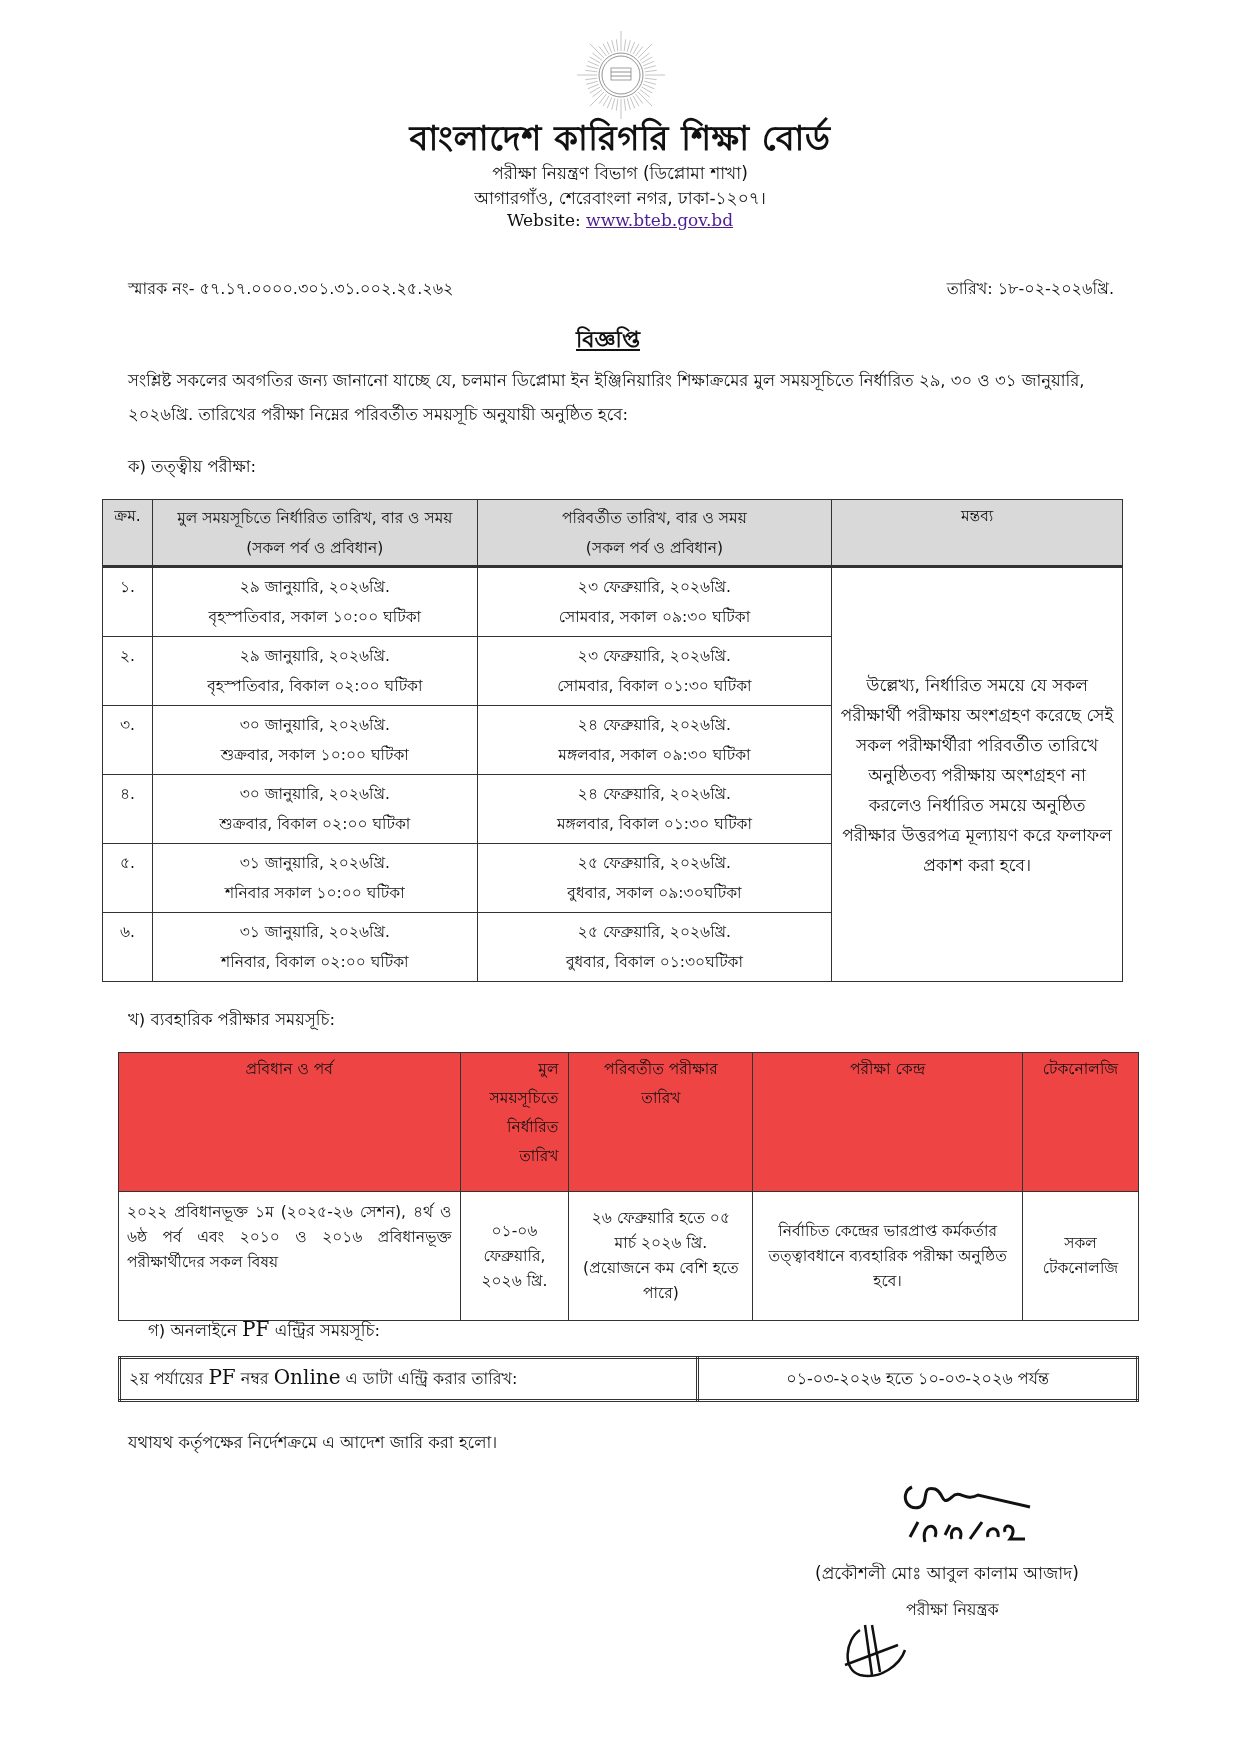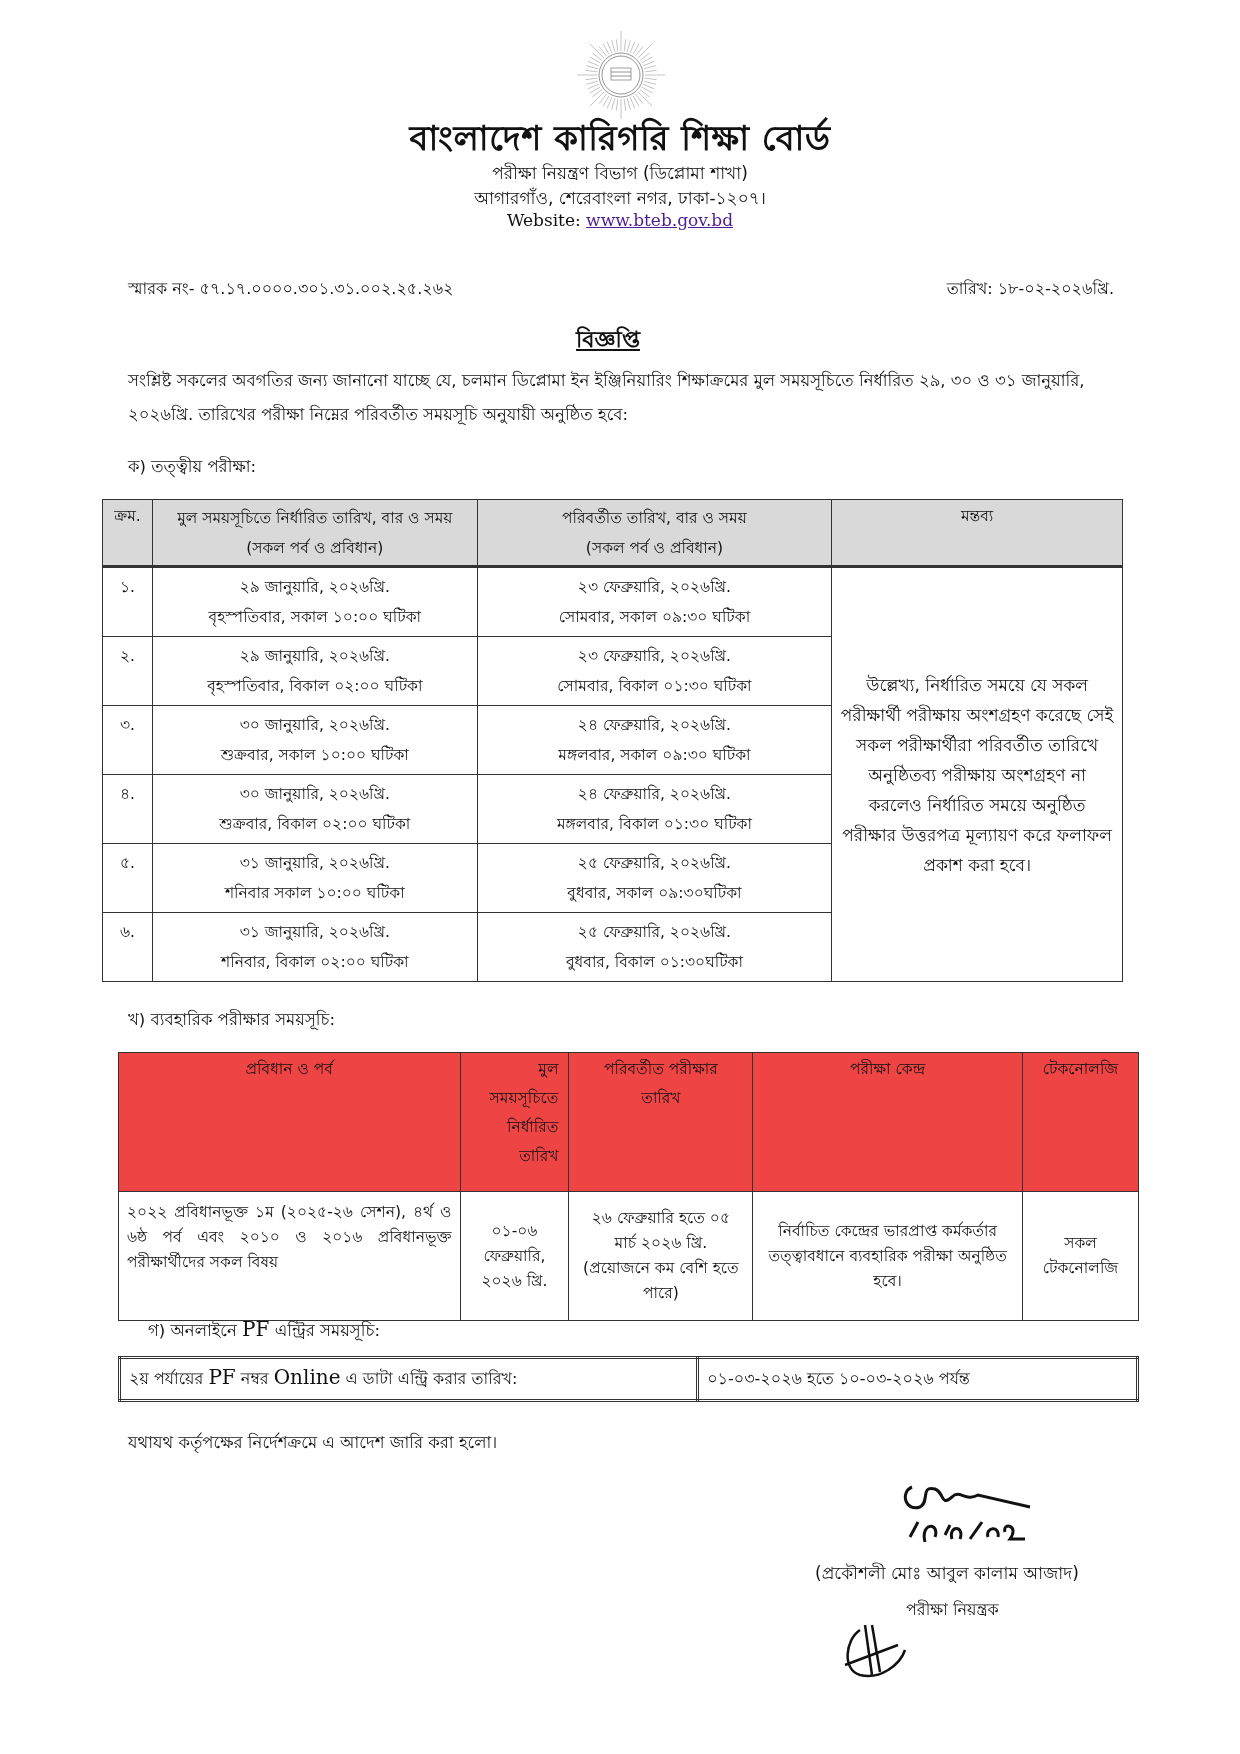--- a/index.html
+++ b/index.html
@@ -46,21 +46,21 @@
 
   
   .tbl-b { left: 118px; top: 1052px; width: 1021px; }
   .tbl-b th { background: #ef4444; text-align: center; vertical-align: top; line-height: 29px; height: 120px; padding-top: 2px; font-size: 15.5px; }
   .tbl-b td { text-align: center; vertical-align: middle; line-height: 25px; height: 112px; font-size: 15.5px; }
   .tbl-b td.left { text-align: justify; vertical-align: top; padding: 8px 8px 0 8px; }
 
   
   .tbl-c { left: 118px; top: 1356px; width: 1021px; border: 3px double #333; }
   .tbl-c td { height: 40px; border: 3px double #333; font-size: 16px; padding: 0 8px; }
-  .tbl-c td.val { text-align: left; }
+  .tbl-c td.val { text-align: center; }
   .en { font-family: "DejaVu Serif", "Liberation Serif", serif; font-size: 20px; }
 
   .order { position: absolute; left: 128px; top: 1430px; font-size: 16.5px; }
 
   
   .signature { position: absolute; left: 890px; top: 1467px; width: 200px; height: 100px; }
   .signer-name { position: absolute; left: 815px; top: 1560px; font-size: 17px; }
   .signer-title { position: absolute; left: 906px; top: 1597px; font-size: 16px; }
   .initial-mark { position: absolute; left: 840px; top: 1620px; width: 80px; height: 70px; }
 </style>

